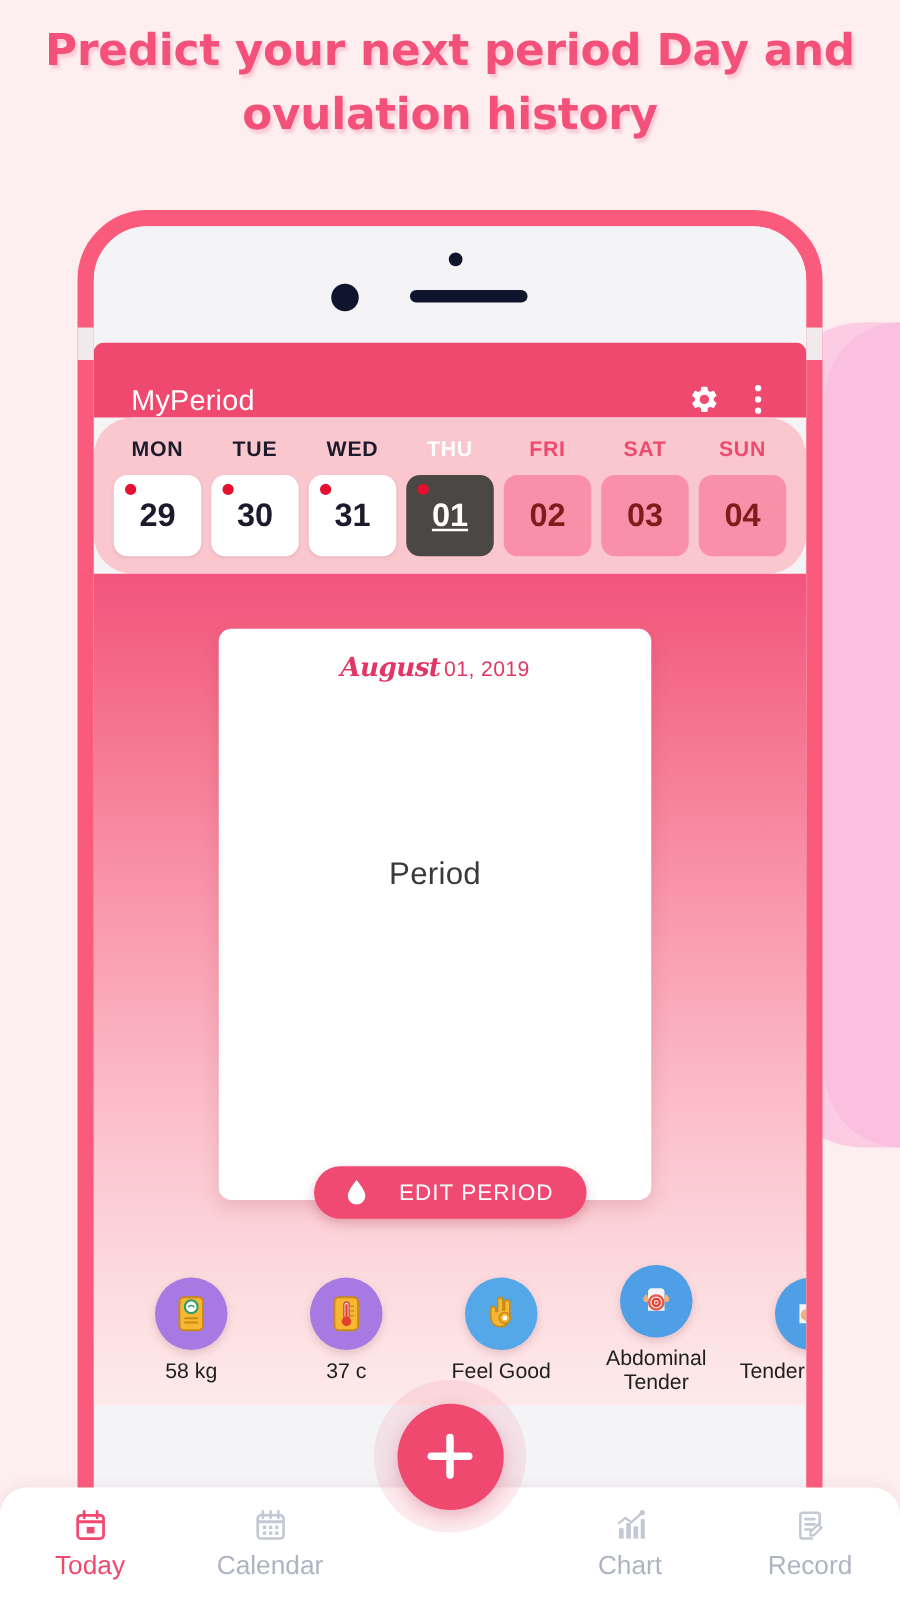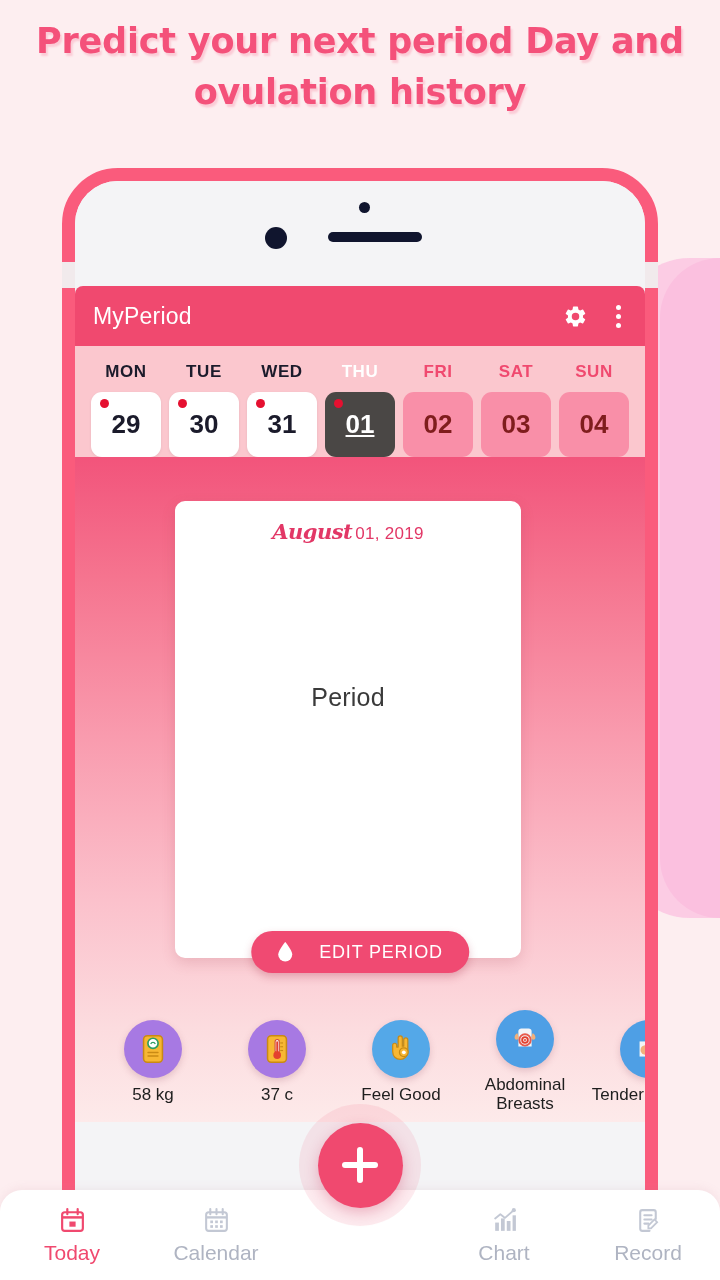--- a/index.html
+++ b/index.html
@@ -57,32 +57,31 @@
   .notch-r { left: 645px; top: 262px; }
 
   .phone-top { height: 93px; background: #F4F4F6; position: relative; }
   .cam-dot { position: absolute; width: 22px; height: 22px; border-radius: 50%; background: #10152E; left: 190px; top: 46px; }
   .sensor-dot { position: absolute; width: 11px; height: 11px; border-radius: 50%; background: #10152E; left: 284px; top: 21px; }
   .speaker { position: absolute; width: 94px; height: 10px; border-radius: 5px; background: #10152E; left: 253px; top: 51px; }
 
   
   .appbar {
     height: 60px; background: #F0496F;
-    display: flex; align-items: center; padding: 0 18px;
+    display: flex; align-items: flex-end; padding: 0 30px;
     border-radius: 8px 8px 0 0;
-    margin-top: 12px;
   }
   .appbar-title { color: #fff; font-size: 23px; letter-spacing: .2px; flex: 1; }
   .appbar-icons { display: flex; align-items: center; gap: 22px; }
   .gear { width: 25px; height: 25px; }
   .kebab { display: flex; flex-direction: column; gap: 4px; align-items: center; padding: 3px 6px; }
   .kebab i { width: 5px; height: 5px; border-radius: 50%; background: #fff; display: block; }
 
   
-  .weekstrip { background: #FBC7CE; padding: 10px 12px 0; }
+  .weekstrip { background: #FBC7CE; padding: 10px 12px 14px; border-radius: 31px; }
   .dow-row, .day-row { display: flex; }
   .dow, .daycell-wrap { flex: 1; text-align: center; }
   .dow { font-size: 17px; font-weight: bold; letter-spacing: .6px; padding: 6px 0 10px; }
   .dow.past { color: #1B1B2B; }
   .dow.today { color: #FFFFFF; }
   .dow.future { color: #F0496F; }
 
   .daycell {
     width: 70px; height: 65px; margin: 0 auto;
     border-radius: 11px; position: relative;
@@ -332,21 +331,21 @@
           <div class="tracker-ico" style="background:#4E9FE5">
             <svg viewBox="0 0 36 36" width="34" height="34">
               <path d="M11 10c0-2 1.6-3 3-3h8c1.4 0 3 1 3 3v16H11z" fill="#F4F5F7"></path>
               <path d="M10 12c-1.6.6-3 2.4-3 4.4 0 1.4 1 2.4 2.2 2.4 1.3 0 2.2-1 2.2-2.3z" fill="#F2B07A"></path>
               <path d="M26 12c1.6.6 3 2.4 3 4.4 0 1.4-1 2.4-2.2 2.4-1.3 0-2.2-1-2.2-2.3z" fill="#F2B07A"></path>
               <circle cx="18" cy="19" r="6" fill="none" stroke="#E4402E" stroke-width="2" opacity=".85"></circle>
               <circle cx="18" cy="19" r="3" fill="none" stroke="#E4402E" stroke-width="2"></circle>
               <circle cx="18" cy="19" r="1.1" fill="#E4402E"></circle>
             </svg>
           </div>
-          <div class="tracker-label">Abdominal Breasts</div>
+          <div class="tracker-label">Abdominal Tender</div>
         </div>
 
         <div class="tracker">
           <div class="tracker-ico" style="background:#4E9FE5">
             <svg viewBox="0 0 36 36" width="34" height="34">
               <path d="M8 10h20v16H8z" fill="#F4F5F7"></path>
               <circle cx="14" cy="19" r="5" fill="#F2B07A"></circle>
               <circle cx="23" cy="19" r="5" fill="#F2B07A"></circle>
             </svg>
           </div>

